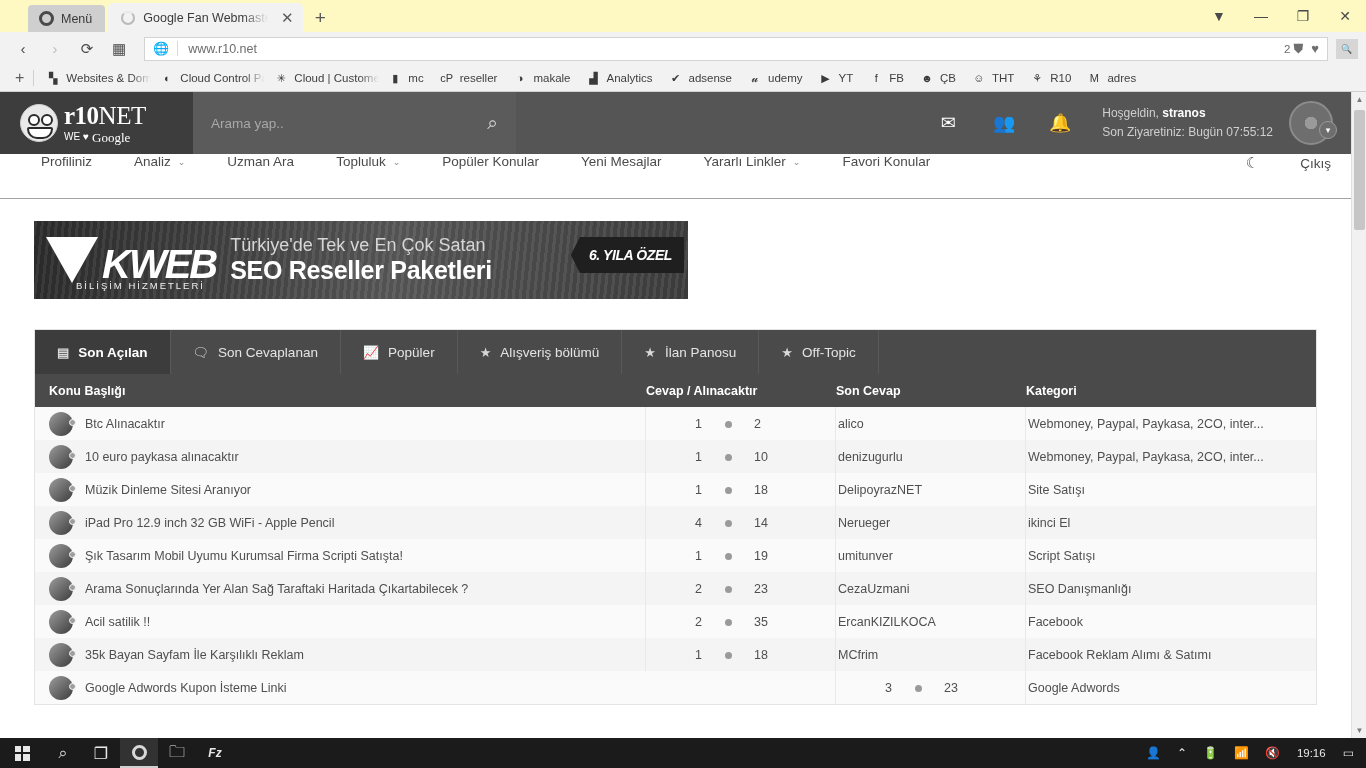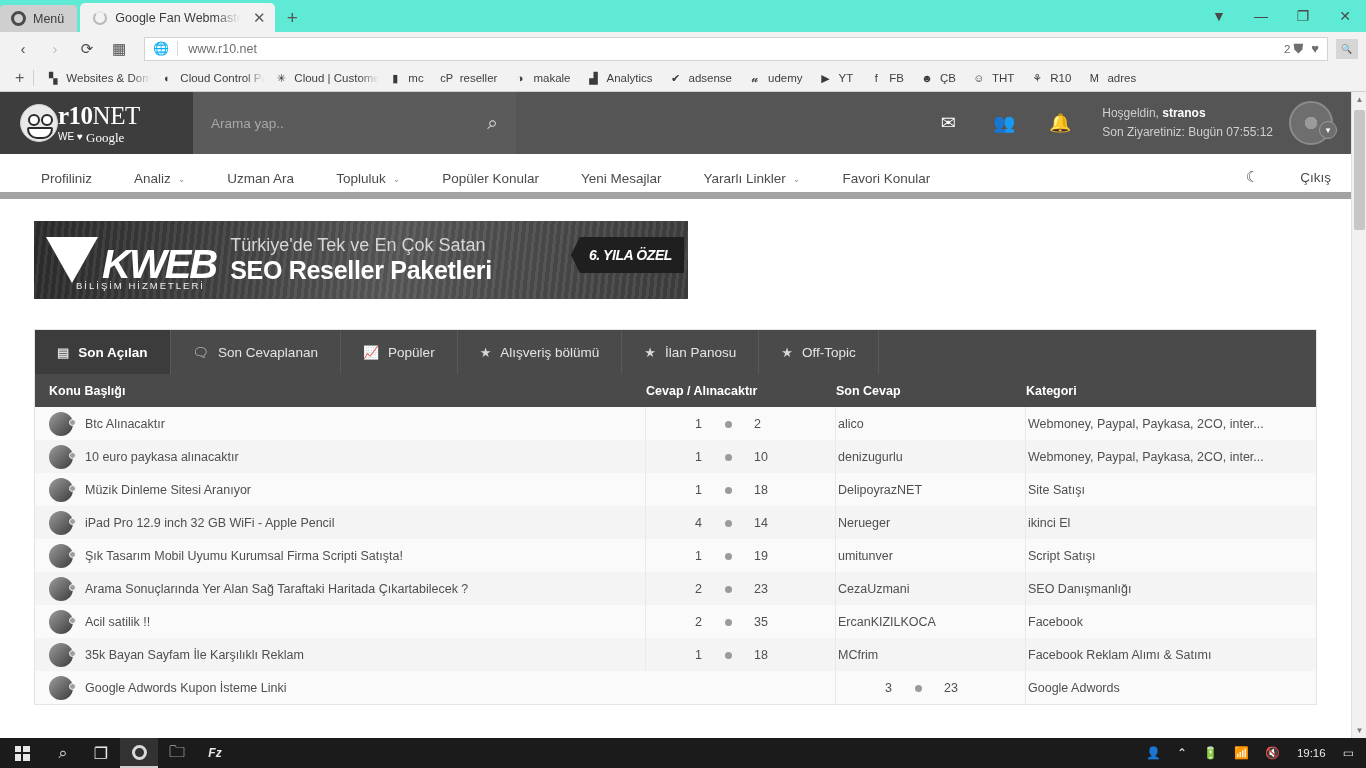--- a/index.html
+++ b/index.html
@@ -6,22 +6,22 @@
   html, body {
     width: 1366px; height: 768px; overflow: hidden;
     font-family: "Liberation Sans", sans-serif;
     background: #fff;
   }
 
   
   .browser { width: 1366px; height: 768px; display: flex; flex-direction: column; background:#dcdcdc; }
 
   .tabstrip {
-    height: 32px; background: #5eead4; display: flex; align-items: flex-end;
-    position: relative; flex: 0 0 32px;
+    height: 32px; background: #fef9c3; display: flex; align-items: flex-end;
+    position: relative; flex: 0 0 32px; padding-left: 28px;
   }
   .menu-btn {
     display: flex; align-items: center; gap: 7px;
     height: 27px; padding: 0 13px 0 11px; background: #cfcfcf;
     border-radius: 4px 4px 0 0; font-size: 12.5px; color: #3a3a3a; cursor: default;
   }
   .opera-o {
     width: 15px; height: 15px; border-radius: 50%;
     border: 3.5px solid #4a4a4a; background: transparent;
     display: inline-block;
@@ -81,21 +81,21 @@
             font-size: 11px; color:#3a3a3a; }
   .bm.clip { max-width: 114px; overflow:hidden;
     -webkit-mask-image: linear-gradient(to right,#000 82%,transparent 99%);
     mask-image: linear-gradient(to right,#000 82%,transparent 99%);}
 
   
   .viewport { flex: 1; background:#fff; position: relative; overflow: hidden; }
   .page { position:absolute; inset: 0 15px 0 0; overflow: hidden; background: #fff; }
 
   .site-header { height: 62px; background:#555555; display:flex; align-items:stretch; }
-  .logo-box { width: 193px; background:#3d3d3d; display:flex; align-items:center; padding-left: 20px; }
+  .logo-box { width: 193px; background:#3d3d3d; display:flex; align-items:center; padding-left: 20px; gap: 6px;}
   .mascot { width: 38px; height: 38px; border-radius:50%; background:#e9e9e9; position:relative; overflow:hidden;
             border:1px solid #cfcfcf; flex:0 0 38px;}
   .mascot:before { content:""; position:absolute; left:7px; top:9px; width:8px; height:8px; border-radius:50%;
             background:#fff; border:2px solid #2a2a2a;}
   .mascot:after { content:""; position:absolute; left:20px; top:9px; width:8px; height:8px; border-radius:50%;
             background:#fff; border:2px solid #2a2a2a;}
   .mascot-mouth { position:absolute; left:6px; top:22px; width:26px; height:12px; background:#fff;
             border:2px solid #2a2a2a; border-radius: 2px 2px 10px 10px;}
   .logo-text { color:#fff; line-height:1; }
   .logo-main { font-size: 25px; font-weight:bold; letter-spacing:-0.5px; font-family:"Liberation Serif", serif;}
@@ -115,22 +115,22 @@
   .hicon { width: 56px; text-align:center; color:#fff; font-size: 18px; }
   .welcome { color:#cfcfcf; font-size: 12px; line-height:1.55; margin-left: 14px; margin-right: 16px; text-align:left;}
   .welcome b { color:#fff; }
   .avatar { width:44px; height:44px; border-radius:50%; background:
             radial-gradient(circle at 50% 50%, #9a9a9a 0 22%, #6e6e6e 23% 100%);
             border: 2px solid #8b8b8b; position:relative; flex:0 0 44px;}
   .avatar .chev { position:absolute; right:-6px; bottom: 4px; width:18px;height:18px;border-radius:50%;
             background:#6e6e6e; border:1px solid #9a9a9a; color:#fff; font-size:9px;
             display:flex;align-items:center;justify-content:center;}
 
-  .site-nav { height: 45px; background:#fff; border-bottom:7px solid #a3a3a3;
-              display:flex; align-items:flex-end; padding: 6px 20px; }
+  .site-nav { height: 45px; background:#fff; border-bottom:1px solid #a3a3a3;
+              display:flex; align-items:flex-start; padding: 0 20px; }
   .navitem { font-size: 13.5px; color:#4b4b4b; padding: 0 21px; display:flex; align-items:center; gap:7px;
              white-space: nowrap; }
   .navitem .cv { font-size: 9px; color:#8a8a8a; }
   .nav-spacer { flex: 1; }
   .nav-right { display:flex; align-items:center; gap: 6px; }
   .moon { font-size: 15px; color:#5a5a5a; padding: 0 14px; }
 
   .banner-zone { padding: 22px 0 0 34px; }
   .banner {
     width: 654px; height: 78px; position: relative; overflow:hidden;

